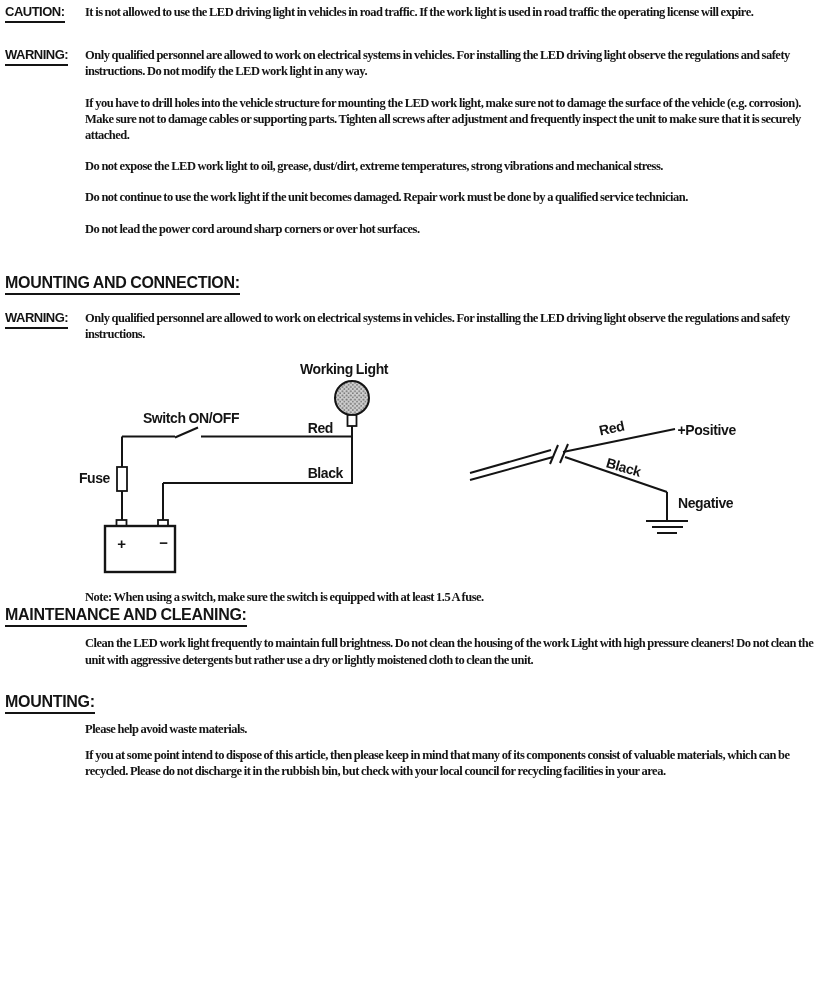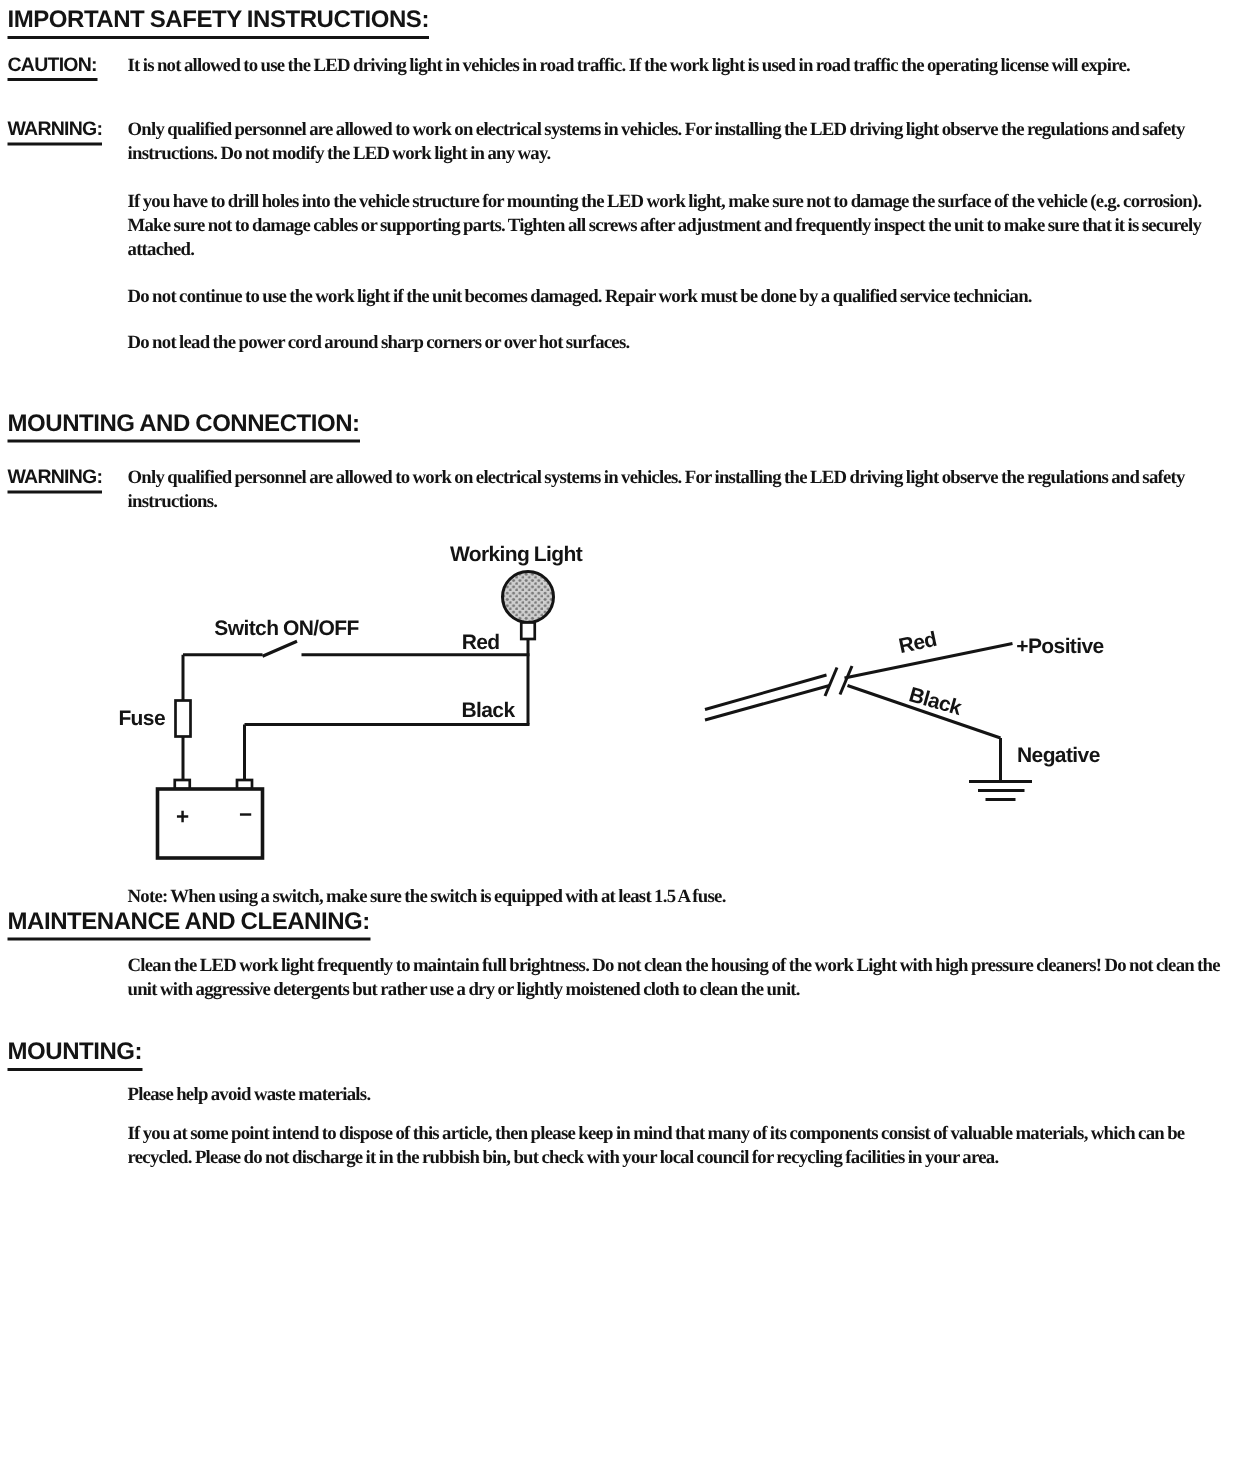--- a/index.html
+++ b/index.html
@@ -38,34 +38,34 @@
   svg.diagram .wire { stroke: #141414; stroke-width: 2; fill: none; }
   svg.diagram .thick { stroke: #141414; stroke-width: 2.4; fill: #ffffff; }
   svg.diagram .part { stroke: #141414; stroke-width: 1.8; fill: #ffffff; }
   svg.diagram .batt-sign { font-size: 15px; text-anchor: middle; }
 </style>
 </head>
 <body>
 
 <div class="doc">
 
-  <h1><span class="u">IMPORTANT SAFETY INSTRUCTIONS:</span></h1>
 
   <div class="row mb24">
     <div class="lbl"><span class="u">CAUTION:</span></div>
     <div class="txt">
       <p>It is not allowed to use the LED driving light in vehicles in road traffic. If the work light is used in road traffic the operating license will expire.</p>
     </div>
   </div>
 
   <div class="row mb36">
     <div class="lbl"><span class="u">WARNING:</span></div>
     <div class="txt">
       <p>Only qualified personnel are allowed to work on electrical systems in vehicles. For installing the LED driving light observe the regulations and safety instructions. Do not modify the LED work light in any way.</p>
       <p>If you have to drill holes into the vehicle structure for mounting the LED work light, make sure not to damage the surface of the vehicle (e.g. corrosion). Make sure not to damage cables or supporting parts. Tighten all screws after adjustment and frequently inspect the unit to make sure that it is securely attached.</p>
+      <p>Do not expose the LED work light to oil, grease, dust/dirt, extreme temperatures, strong vibrations and mechanical stress.</p>
       <p>Do not continue to use the work light if the unit becomes damaged. Repair work must be done by a qualified service technician.</p>
       <p>Do not lead the power cord around sharp corners or over hot surfaces.</p>
     </div>
   </div>
 
   <h2><span class="u">MOUNTING AND CONNECTION:</span></h2>
 
   <div class="row">
     <div class="lbl"><span class="u">WARNING:</span></div>
     <div class="txt">

